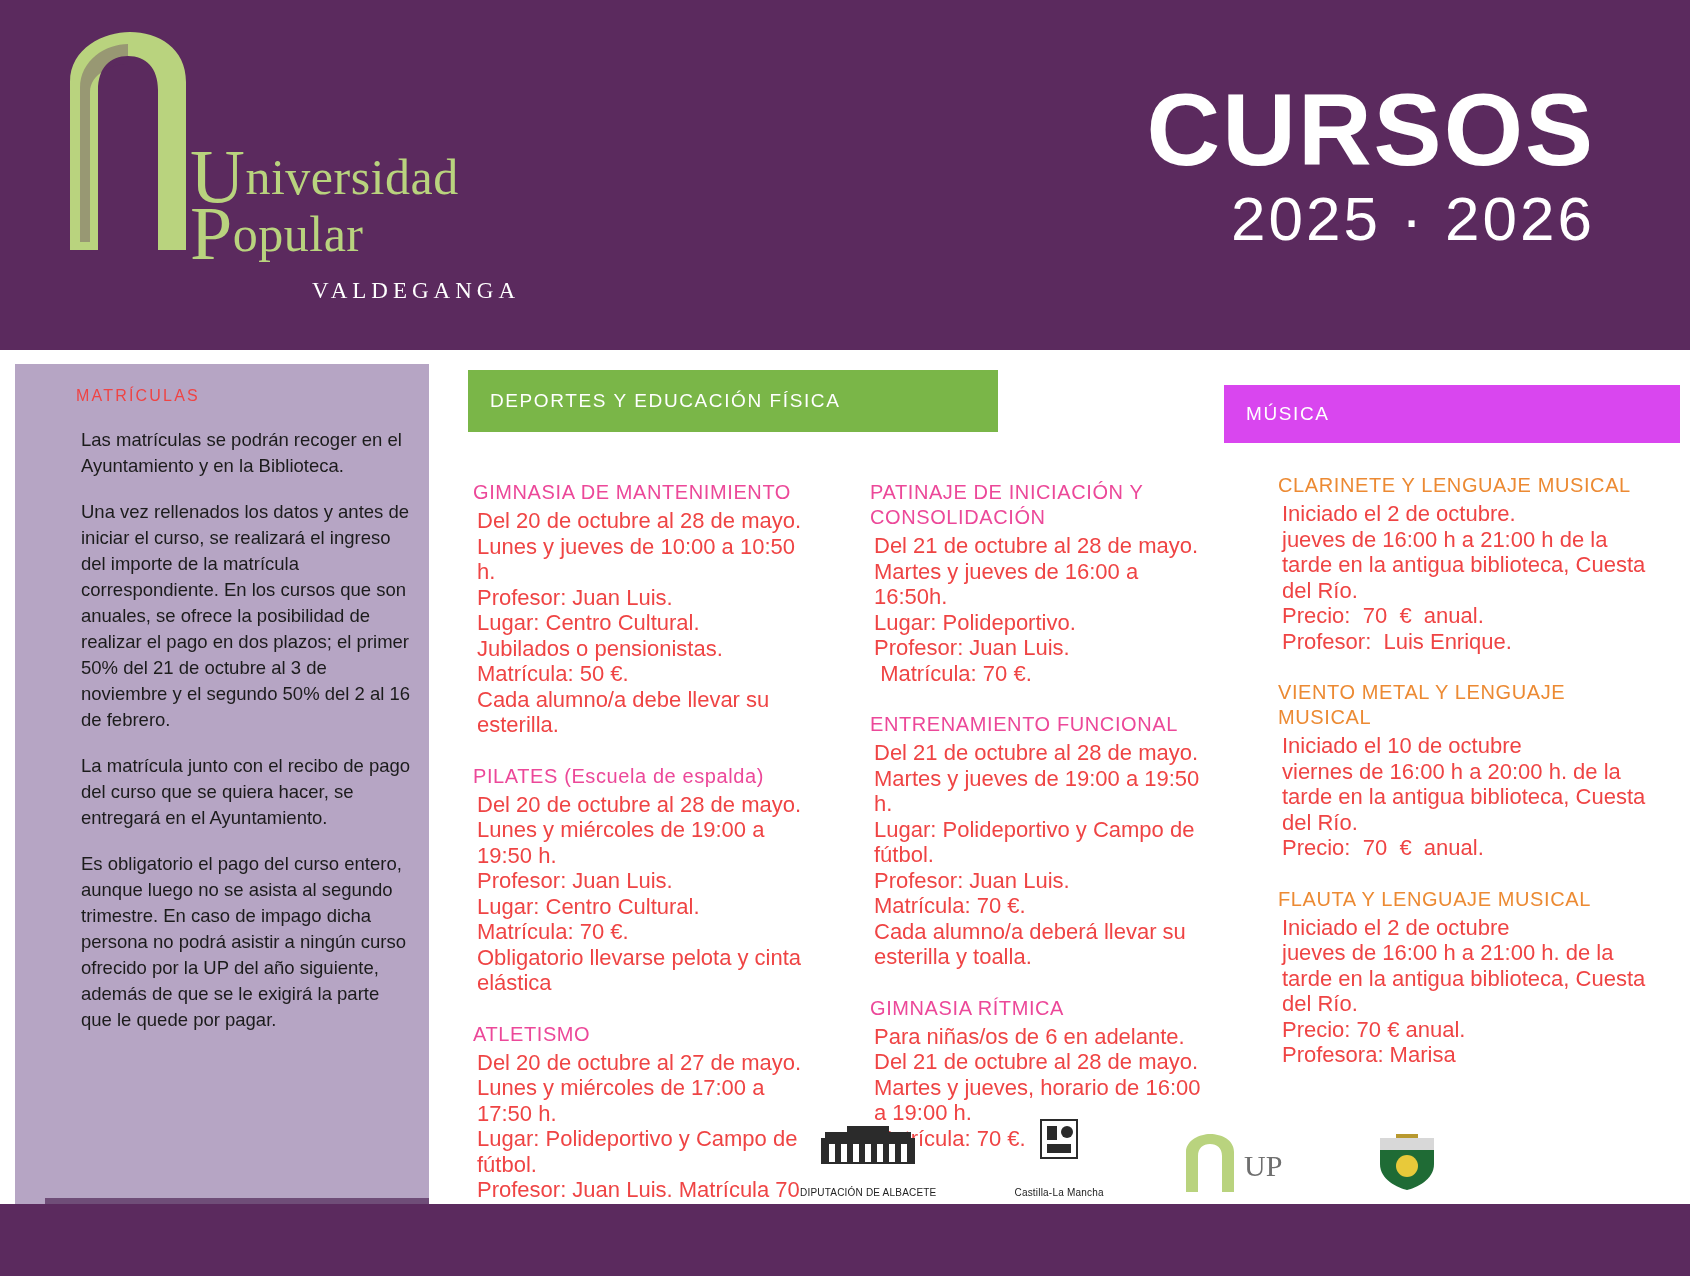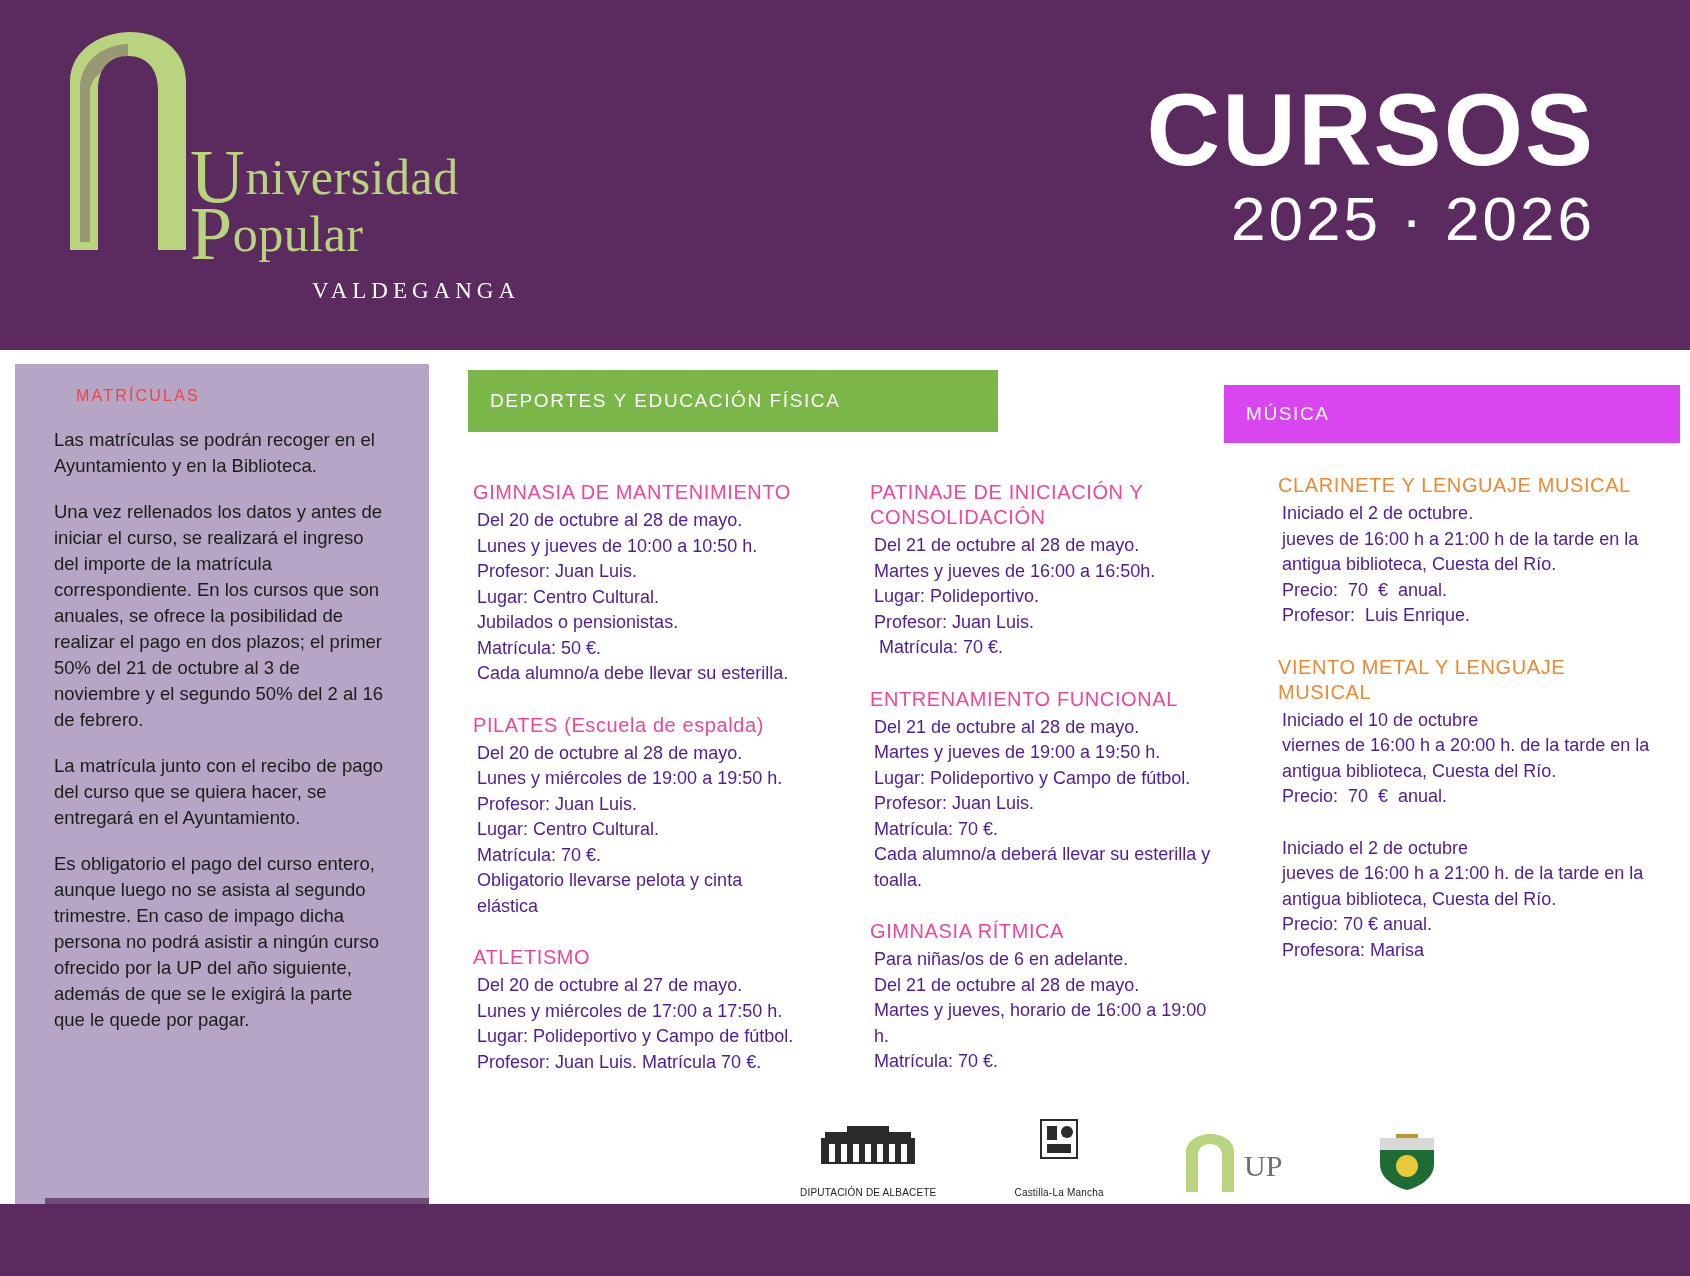--- a/index.html
+++ b/index.html
@@ -112,21 +112,21 @@
   }
   .left-title {
     position: absolute;
     left: 76px; top: 387px;
     font-size: 16px;
     letter-spacing: 2.2px;
     color: #ef4444;
   }
   .left-body {
     position: absolute;
-    left: 54px; top: 427px;
+    left: 81px; top: 427px;
     width: 330px;
     font-size: 18.5px;
     line-height: 26px;
     color: #1c1c1c;
   }
   .left-body p { margin: 0 0 20px 0; }
 
   
   .sec-head {
     position: absolute;
@@ -158,23 +158,23 @@
   .course h3 {
     margin: 0 0 3px 0;
     font-weight: normal;
     font-size: 20px;
     line-height: 25px;
     letter-spacing: 0.6px;
   }
   .col-a h3, .col-b h3 { color: #ec4899; }
   .col-c h3 { color: #ec8a33; }
   .course .lines {
-    font-size: 18px;
+    font-size: 22px;
     line-height: 25.5px;
-    color: #4c1d95;
+    color: #ef4444;
     padding-left: 4px;
   }
   .course .lines div { white-space: pre-wrap; }
 
   
   .footer-logos {
     position: absolute;
     left: 800px; top: 1108px;
     width: 620px; height: 90px;
     display: flex;
@@ -337,20 +337,21 @@
       </div>
       <div class="course">
         <h3>VIENTO METAL Y LENGUAJE MUSICAL</h3>
         <div class="lines">
           <div>Iniciado el 10 de octubre</div>
           <div>viernes de 16:00 h a 20:00 h. de la tarde en la antigua biblioteca, Cuesta del Río.</div>
           <div>Precio:  70  €  anual.</div>
         </div>
       </div>
       <div class="course">
+        <h3>FLAUTA Y LENGUAJE MUSICAL</h3>
         <div class="lines">
           <div>Iniciado el 2 de octubre</div>
           <div>jueves de 16:00 h a 21:00 h. de la tarde en la antigua biblioteca, Cuesta del Río.</div>
           <div>Precio: 70 € anual.</div>
           <div>Profesora: Marisa</div>
         </div>
       </div>
     </div>
 
   <div class="footer-logos">

